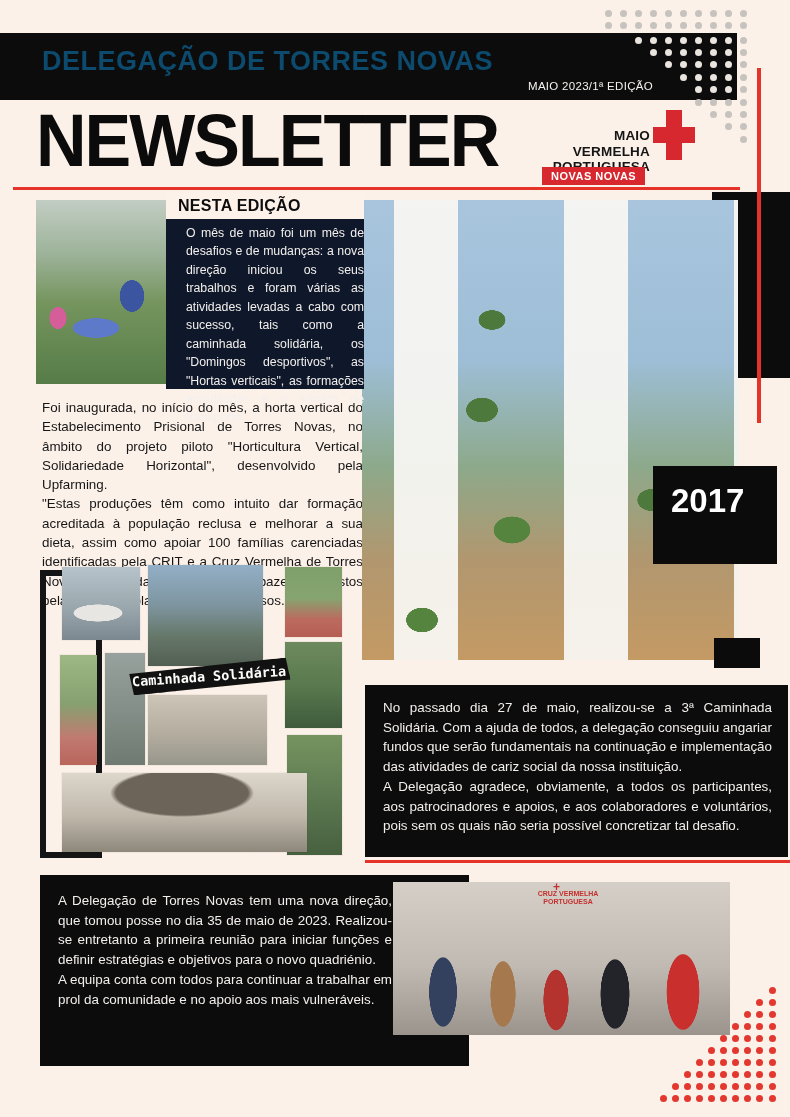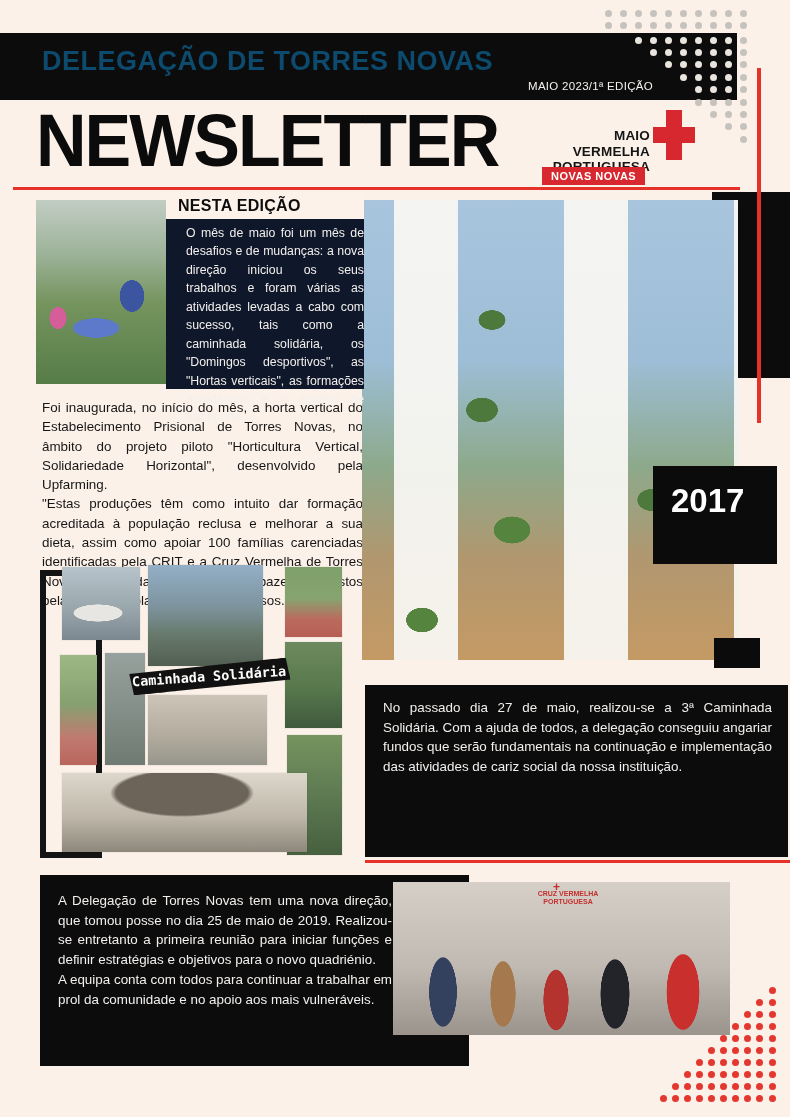--- a/index.html
+++ b/index.html
@@ -170,26 +170,27 @@
     <div class="photo cph cp5"></div>
     <div class="photo cph cp6"></div>
     <div class="photo cph cp7"></div>
     <div class="photo cph cp8"></div>
     <div class="photo cph cp9"></div>
     <div class="collage-label">Caminhada Solidária</div>
   </div>
 
   <div class="abs caminhada-box">
     <p>No passado dia 27 de maio, realizou-se a 3ª Caminhada Solidária. Com a ajuda de todos, a delegação conseguiu angariar fundos que serão fundamentais na continuação e implementação das atividades de cariz social da nossa instituição.</p>
+    <p>A Delegação agradece, obviamente, a todos os participantes, aos patrocinadores e apoios, e aos colaboradores e voluntários, pois sem os quais não seria possível concretizar tal desafio.</p>
   </div>
   <div class="abs caminhada-underline"></div>
 
   <div class="abs direcao-box">
     <div class="inner">
-      <p>A Delegação de Torres Novas tem uma nova direção, que tomou posse no dia 25 de maio de 2019. Realizou-se entretanto a primeira reunião para iniciar funções e definir estratégias e objetivos para o novo quadriénio.</p>
+      <p>A Delegação de Torres Novas tem uma nova direção, que tomou posse no dia 35 de maio de 2023. Realizou-se entretanto a primeira reunião para iniciar funções e definir estratégias e objetivos para o novo quadriénio.</p>
       <p>A equipa conta com todos para continuar a trabalhar em prol da comunidade e no apoio aos mais vulneráveis.</p>
     </div>
   </div>
   <div class="abs photo bottom-photo">
     <div class="wall-cross">+</div>
     <div class="wall-logo">CRUZ VERMELHA PORTUGUESA</div>
   </div>
 
 <span class="dot" style="left: 604.5px; top: 9.5px; width: 7px; height: 7px; background: rgb(198, 194, 189);"></span>
     <span class="dot" style="left: 619.6px; top: 9.5px; width: 7px; height: 7px; background: rgb(198, 194, 189);"></span>

